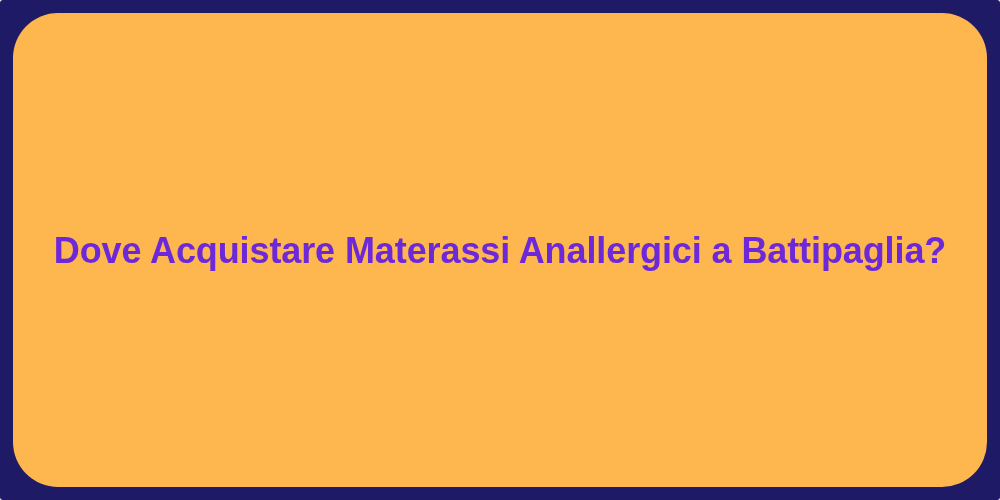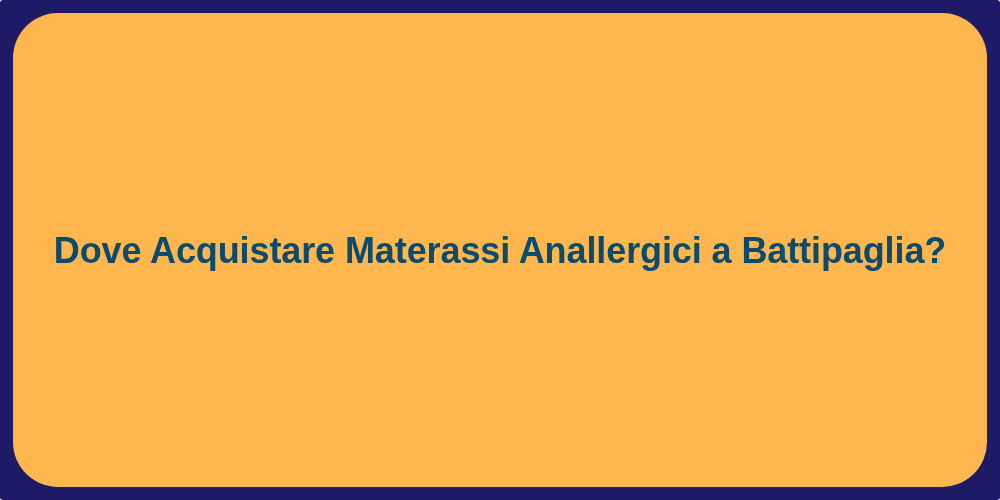--- a/index.html
+++ b/index.html
@@ -41,21 +41,21 @@
   .headline-wrap {
     width: 100%;
     text-align: center;
     padding: 0 40px;
     box-sizing: border-box;
   }
 
   .headline {
     display: inline-block;
     margin: 0;
-    color: #0c4a6e;
+    color: #6d28d9;
     font-family: "Liberation Sans", sans-serif;
     font-size: 36px;
     font-weight: 700;
     line-height: 1.25;
     letter-spacing: -0.1px;
     white-space: nowrap;
   }
 </style>
 </head>
 <body>

